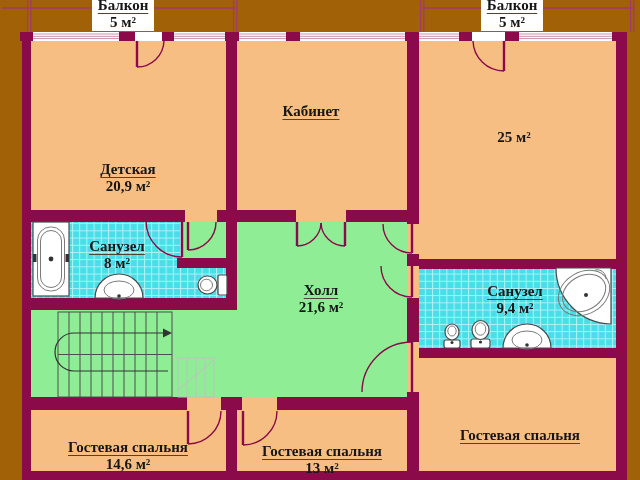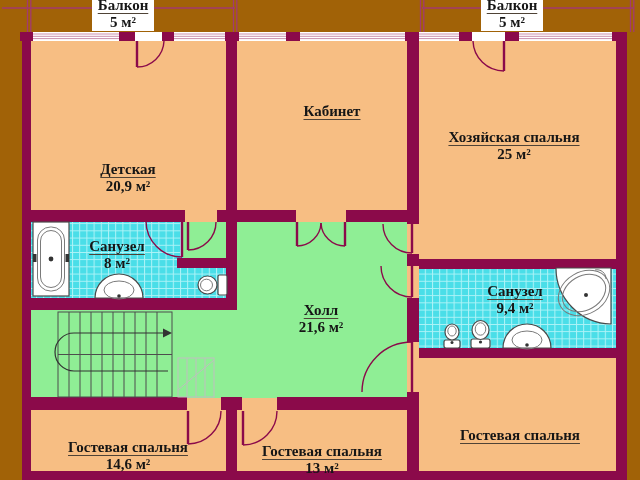--- a/index.html
+++ b/index.html
@@ -212,32 +212,31 @@
   <span class="rarea">5 м²</span></span>
 </div>
 <div class="room-label balcony" style="left:432px;top:-3px;width:160px;">
   <span class="lbl-box"><span class="rname">Балкон</span><br>
   <span class="rarea">5 м²</span></span>
 </div>
 <div class="room-label" style="left:48px;top:114px;width:160px;margin-top:47px;">
   <div class="rname">Детская</div>
   <div class="rarea">20,9 м²</div>
 </div>
-<div class="room-label" style="left:252px;top:103px;width:160px;">
+<div class="room-label" style="left:231px;top:103px;width:160px;">
   <div class="rname">Кабинет</div>
 </div>
 <div class="room-label" style="left:414px;top:129px;width:200px;">
-  <div class="rname">Хозяйская спальня</div>
   <div class="rarea">25 м²</div>
 </div>
 <div class="room-label" style="left:57px;top:238px;width:120px;">
   <div class="rname">Санузел</div>
   <div class="rarea">8 м²</div>
 </div>
-<div class="room-label" style="left:241px;top:302px;width:160px;">
+<div class="room-label" style="left:241px;top:282px;width:160px;">
   <div class="rname">Холл</div>
   <div class="rarea">21,6 м²</div>
 </div>
 <div class="room-label" style="left:435px;top:283px;width:160px;">
   <div class="rname">Санузел</div>
   <div class="rarea">9,4 м²</div>
 </div>
 <div class="room-label" style="left:28px;top:439px;width:200px;">
   <div class="rname">Гостевая спальня</div>
   <div class="rarea">14,6 м²</div>

